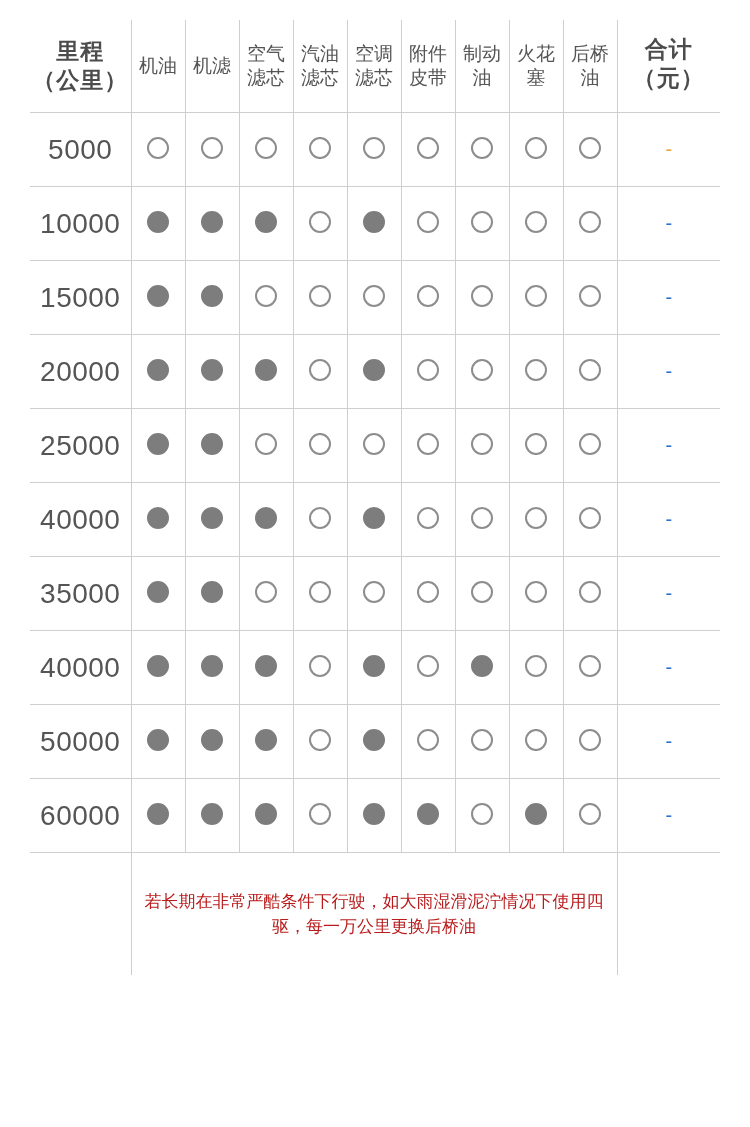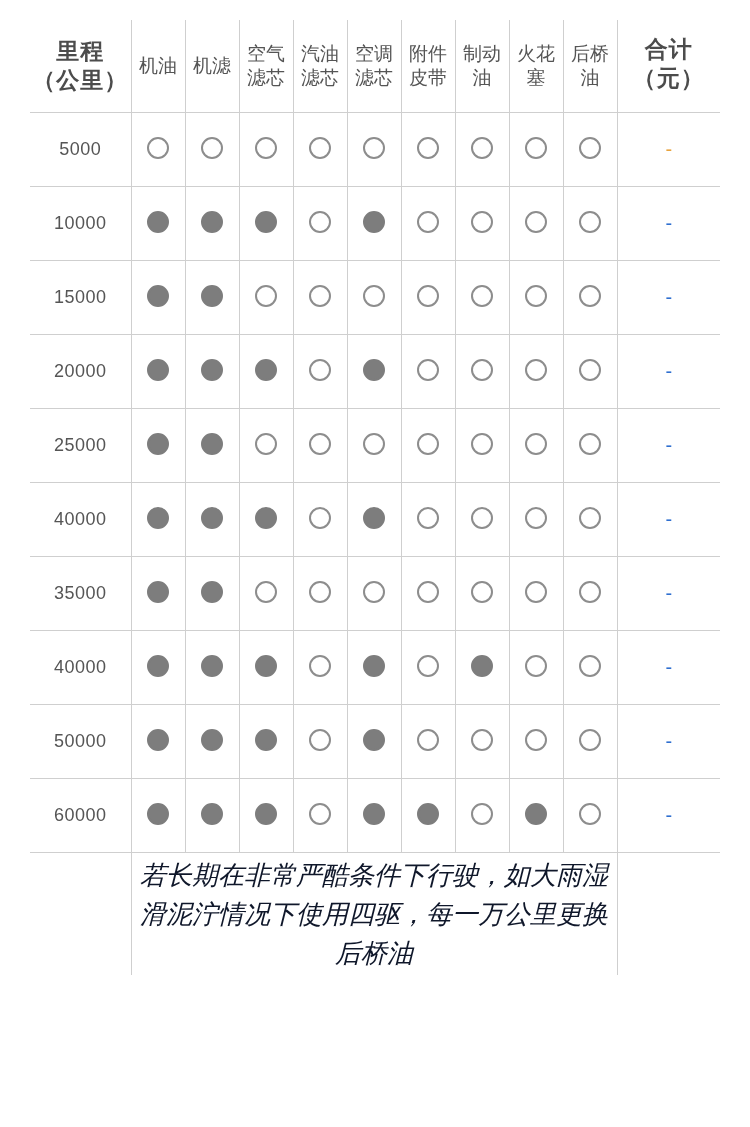--- a/index.html
+++ b/index.html
@@ -61,21 +61,21 @@
     font-size: 23px;
     font-weight: bold;
     color: #4c4c4c;
     letter-spacing: 1px;
     font-family: Liberation Mono, monospace;
   }
   tbody td {
     height: 73px;
   }
   td.km {
-    font-size: 18px;
+    font-size: 28px;
     color: #555555;
     letter-spacing: 0.5px;
   }
   td.mark { }
   .dot {
     display: inline-block;
     width: 22px;
     height: 22px;
     border-radius: 50%;
     box-sizing: border-box;
@@ -94,24 +94,23 @@
   }
   td.total.first {
     color: #e8a33d;
   }
   tr.note-row td.note-km {
     height: 122px;
   }
   td.note {
     text-align: left;
     padding: 10px 14px 10px 16px;
-    font-size: 26px;
+    font-size: 17px;
     line-height: 1.5;
-    color: #0f172a;
-    font-style: italic;
+    color: #b91c1c;
   }
 </style>
 </head>
 <body>
 
 <div class="sheet">
   <table class="maintenance">
     <colgroup>
       <col class="c-km">
       <col class="c-item">

